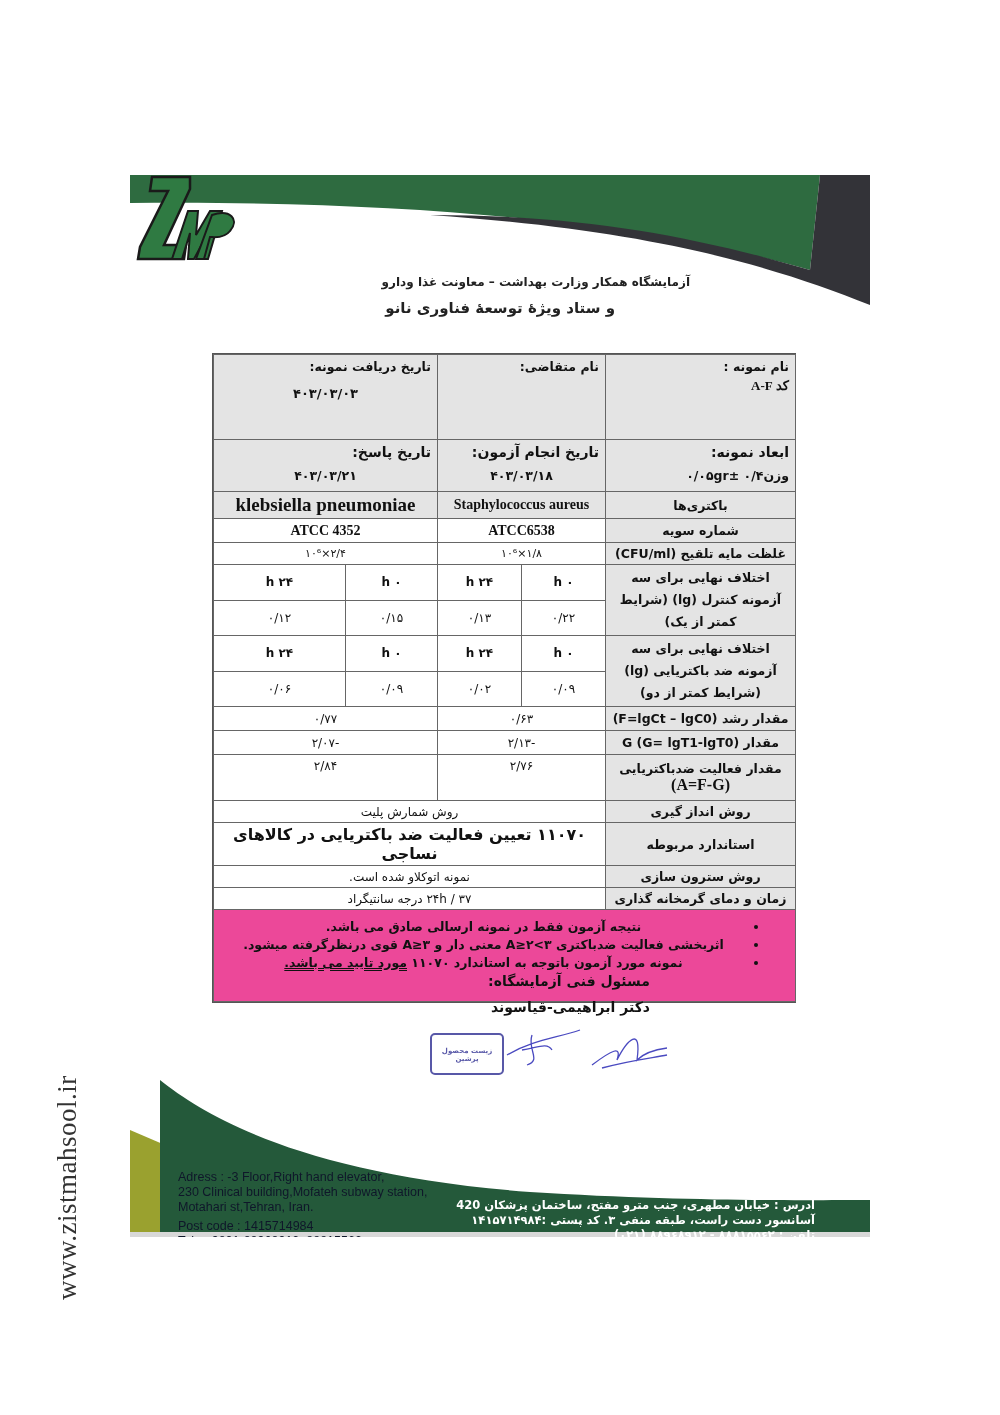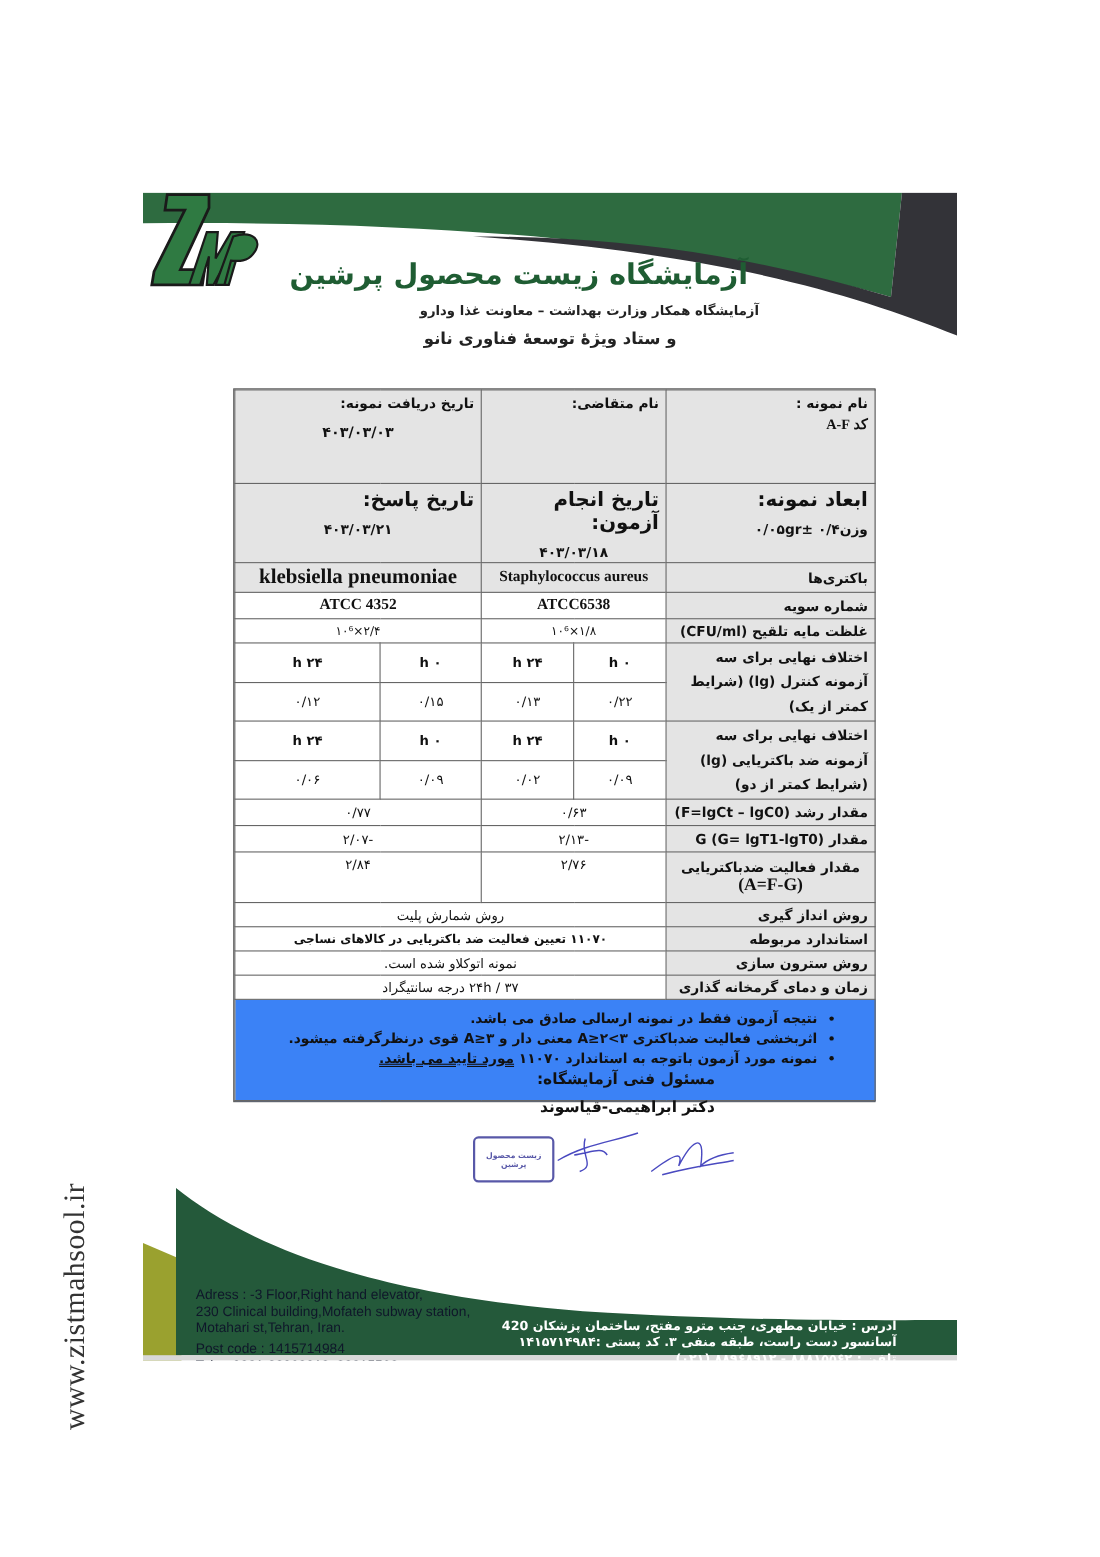--- a/index.html
+++ b/index.html
@@ -11,31 +11,31 @@
   .hdr-title { position: absolute; right: 190px; top: 60px; direction: rtl; font-size: 26px; font-weight: bold; color: #1f5d33; white-space: nowrap; }
   .hdr-sub1 { position: absolute; right: 180px; top: 100px; direction: rtl; font-size: 12px; font-weight: bold; color: #222; white-space: nowrap; }
   .hdr-sub2 { position: absolute; right: 255px; top: 124px; direction: rtl; font-size: 15px; font-weight: bold; color: #222; white-space: nowrap; }
   .logo { position: absolute; right: 30px; top: 48px; width: 110px; height: 95px; }
 
   
   .tbl { position: absolute; left: 82px; top: 178px; width: 582px; border: 1px solid #555; background: #fff; }
   table { border-collapse: collapse; width: 100%; table-layout: fixed; direction: rtl; font-size: 12px; }
   td { border: 1px solid #666; padding: 2px 6px; vertical-align: middle; }
   .g { background: #e4e4e4; }
-  .lbl { font-weight: bold; text-align: right; font-size: 12.5px; }
+  .lbl { font-weight: bold; text-align: center; font-size: 12.5px; }
   .c { text-align: center; }
   .b { font-weight: bold; }
   .serif { font-family: "Liberation Serif", serif; }
   .top-cell { height: 78px; vertical-align: top; padding-top: 4px; }
   .top-cell .k { font-weight: bold; font-size: 12.5px; display: block; }
   .top-cell .v { display: block; font-weight: bold; margin-top: 12px; font-size: 13px; }
   .mid-cell { height: 45px; vertical-align: top; padding-top: 4px; }
-  .mid-cell .k { font-weight: bold; font-size: 18px; display: block; }
+  .mid-cell .k { font-weight: bold; font-size: 14px; display: block; }
   .mid-cell .v { display: block; margin-top: 8px; text-align: center; font-weight: bold; font-size: 12.5px; }
-  .notes { background: #3b82f6; padding: 6px 30px 28px 10px; direction: rtl; font-size: 12.5px; font-weight: bold; }
+  .notes { background: #ec4899; padding: 6px 30px 28px 10px; direction: rtl; font-size: 12.5px; font-weight: bold; text-align: center; }
   .notes ul { margin: 0; padding: 0 22px 0 0; }
   .notes li { margin: 3px 0; }
   .ul2 { text-decoration: underline; text-decoration-style: double; }
 
   
   .sig-title { position: absolute; left: 300px; top: 798px; width: 220px; direction: rtl; text-align: right; font-size: 14px; font-weight: bold; }
   .sig-name { position: absolute; left: 300px; top: 824px; width: 220px; direction: rtl; text-align: right; font-size: 14px; font-weight: bold; }
   .stamp { position: absolute; left: 300px; top: 858px; width: 70px; height: 38px; border: 2px solid #5858a8; border-radius: 5px; color: #5858a8; font-size: 7px; text-align: center; }
   .signs { position: absolute; left: 372px; top: 845px; }
 
@@ -56,21 +56,20 @@
   <div class="hdr">
     <svg width="740" height="150" viewBox="0 0 740 150">
       <path d="M0,0 L690,0 L680,95 C520,50 300,25 0,28 Z" fill="#2e6b40"></path>
       <path d="M690,0 L740,0 L740,130 C640,90 520,55 300,40 C450,40 560,60 680,95 Z" fill="#333338"></path>
     </svg>
     <svg class="logo" viewBox="0 0 110 95">
       <path d="M22,2 L60,2 L60,14 L34,70 L56,70 L54,84 L8,84 L10,72 L38,16 L20,16 Z" fill="#2f7a42" stroke="#1a1a1a" stroke-width="2.5"></path>
       <path d="M42,84 L58,36 L68,36 L66,60 L80,36 L92,36 L78,84 L70,84 L78,58 L64,84 L58,84 L60,58 L52,84 Z" fill="#2f7a42" stroke="#1a1a1a" stroke-width="2"></path>
       <path d="M82,40 C100,34 110,44 100,56 C94,64 84,62 80,62 L74,84 L66,84 Z" fill="#2f7a42" stroke="#1a1a1a" stroke-width="2"></path>
     </svg>
-    <div class="hdr-title">آزمایشگاه زیست محصول پرشین</div>
     <div class="hdr-sub1">آزمایشگاه همکار وزارت بهداشت – معاونت غذا ودارو</div>
     <div class="hdr-sub2">و ستاد ویژهٔ توسعهٔ فناوری نانو</div>
   </div>
 
   <div class="tbl">
     <table>
       <colgroup>
           <col style="width:190px">
           <col style="width:84px">
           <col style="width:84px">
@@ -164,21 +163,21 @@
         </td>
         <td class="c" colspan="2" style="vertical-align:top;padding-top:4px">۲/۷۶</td>
         <td class="c" colspan="2" style="vertical-align:top;padding-top:4px">۲/۸۴</td>
       </tr>
       <tr style="height:22px">
         <td class="g lbl">روش انداز گیری</td>
         <td class="c" colspan="4">روش شمارش پلیت</td>
       </tr>
       <tr style="height:22px">
         <td class="g lbl">استاندارد مربوطه</td>
-        <td class="c b" colspan="4" style="font-size:11px">۱۱۰۷۰  تعیین فعالیت ضد باکتریایی در کالاهای نساجی</td>
+        <td class="c b" colspan="4" style="font-size:16px">۱۱۰۷۰  تعیین فعالیت ضد باکتریایی در کالاهای نساجی</td>
       </tr>
       <tr style="height:22px">
         <td class="g lbl">روش سترون سازی</td>
         <td class="c" colspan="4">نمونه اتوکلاو شده است.</td>
       </tr>
       <tr style="height:22px">
         <td class="g lbl">زمان و دمای گرمخانه گذاری</td>
         <td class="c" colspan="4">۲۴h / ۳۷ درجه سانتیگراد</td>
       </tr>
       <tr>

